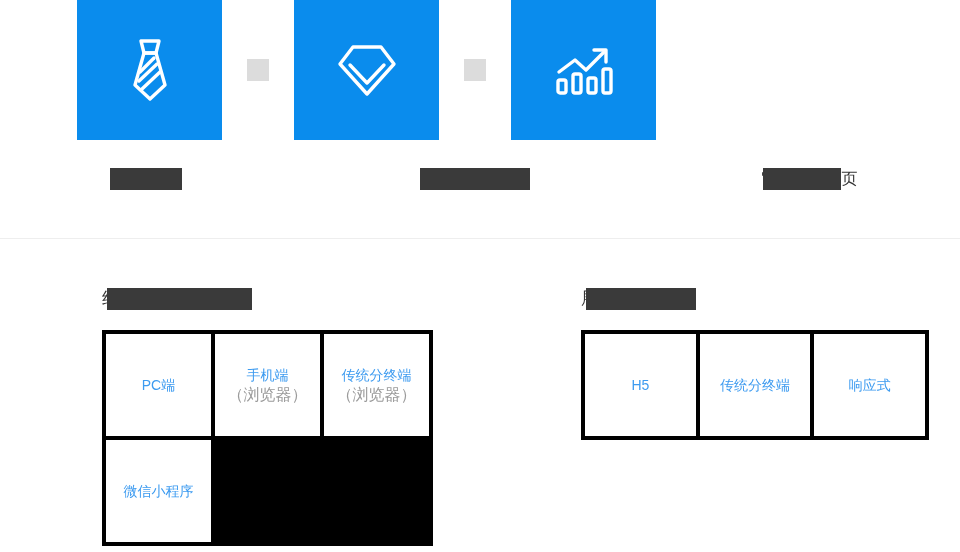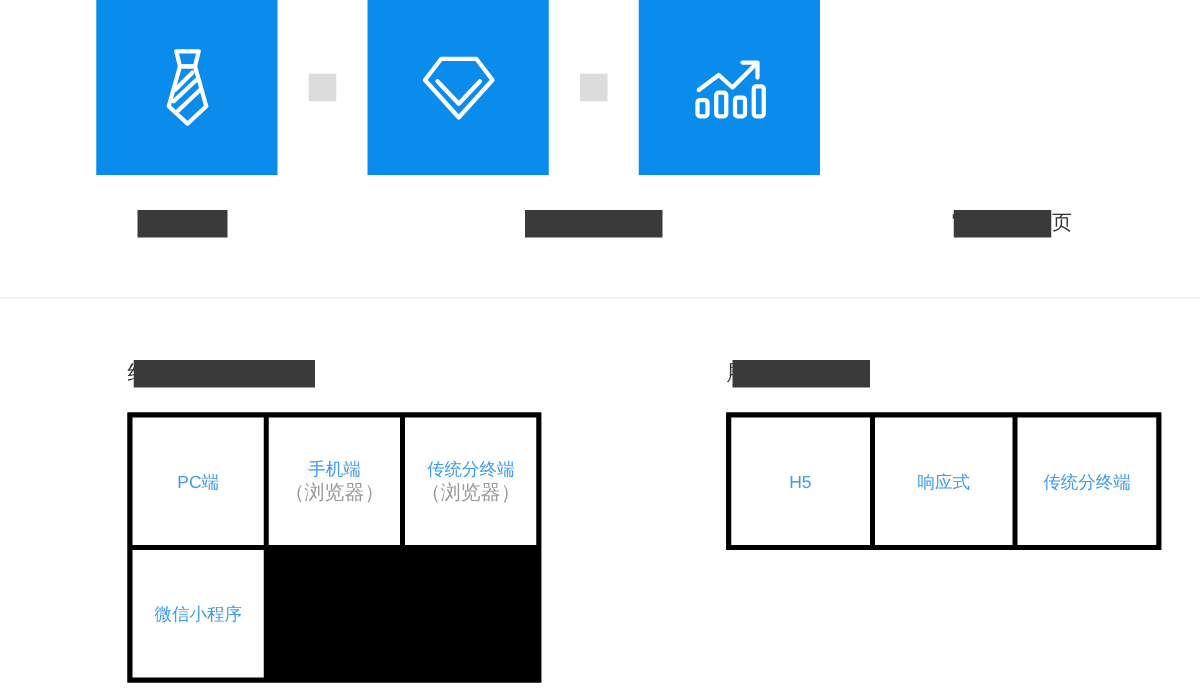--- a/index.html
+++ b/index.html
@@ -252,23 +252,23 @@
     <div class="panel-heading">
       <span>展现形式</span>
       <span class="redact"></span>
     </div>
     <div class="grid grid-right">
       <div class="cell">
         <span class="cell-title">H5</span>
         <span class="cell-sub"></span>
       </div>
       <div class="cell">
+        <span class="cell-title">传统分终端</span>
+        <span class="cell-sub"></span>
+      </div>
+      <div class="cell">
         <span class="cell-title">响应式</span>
         <span class="cell-sub"></span>
       </div>
-      <div class="cell">
-        <span class="cell-title">传统分终端</span>
-        <span class="cell-sub"></span>
-      </div>
     </div>
   </div>
 
 </section>
 
 </body></html>

